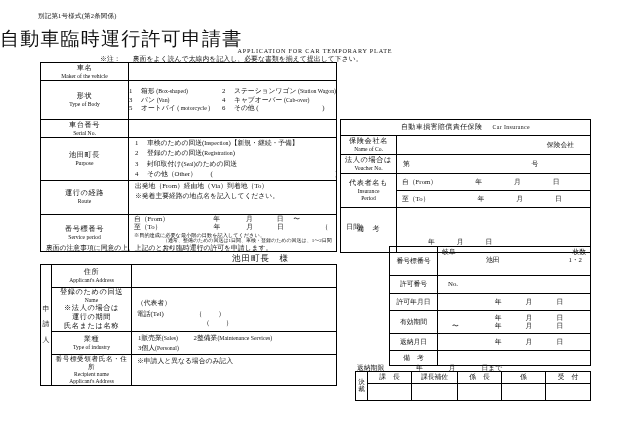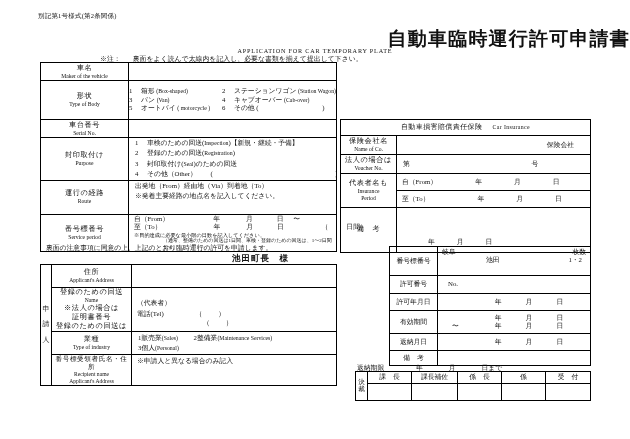--- a/index.html
+++ b/index.html
@@ -26,24 +26,24 @@
     position: absolute;
     left: 38px;
     top: 12px;
     font-size: 6.5px;
     letter-spacing: 0.2px;
   }
   .main-title {
     position: absolute;
     left: 0; right: 0;
     top: 26px;
-    text-align: right;
+    text-align: left;
     font-size: 19px;
     letter-spacing: 1.2px;
-    font-weight: bold;
+    font-weight: normal;
   }
   .sub-title {
     position: absolute;
     left: 0; right: 0;
     top: 47px;
     text-align: center;
     font-size: 6.2px;
     letter-spacing: 0.8px;
   }
   .note-line {
@@ -109,21 +109,20 @@
     left: 46px;
     top: 243px;
     font-size: 6.8px;
   }
   .mayor {
     position: absolute;
     left: 232px;
     top: 253px;
     font-size: 8.5px;
     letter-spacing: 1px;
-    font-weight: bold;
   }
 
   
   #tbl-applicant { left: 40px; top: 264px; width: 296px; }
   #tbl-applicant .vert {
     width: 11px;
     text-align: center;
     font-size: 7px;
     line-height: 1.1;
   }
@@ -237,21 +236,21 @@
     <tr>
       <td class="lbl" style="height:17px">
         <span class="jp">車台番号</span>
         <span class="en">Serial No.</span>
       </td>
       <td class="cell-pad"></td>
     </tr>
 
     <tr>
       <td class="lbl" style="height:40px">
-        <span class="jp">封印取付け</span>
+        <span class="jp">池田町長</span>
         <span class="en">Purpose</span>
       </td>
       <td class="body-rows">
         <span class="ln">
           <span class="opt-num">1</span><span>車検のための回送(</span><span class="en-sm">Inspection</span><span>)【新規・継続・予備】</span>
         </span>
         <span class="ln">
           <span class="opt-num">2</span><span>登録のための回送(</span><span class="en-sm">Registration</span><span>)</span>
         </span>
         <span class="ln">
@@ -381,22 +380,22 @@
         <span class="en">Applicant's Address</span>
       </td>
       <td class="cell-pad"></td>
     </tr>
 
     <tr>
       <td class="lbl" style="height:42px">
         <span class="jp">登録のための回送</span>
         <span class="en">Name</span>
         <span class="jp">※法人の場合は</span>
-        <span class="jp">証明書番号</span>
-        <span class="jp">登録のための回送は</span>
+        <span class="jp">運行の期間</span>
+        <span class="jp">氏名または名称</span>
       </td>
       <td style="vertical-align:top">
         <div style="height:11px"></div>
         <div style="padding-left:5px;font-size:6.8px">（代表者）</div>
         <div style="height:3px"></div>
         <div class="tel-row">
           <span>電話(Tel)</span>
           <span style="display:inline-block;width:30px"></span><span>（</span><span class="paren"></span><span>）</span>
         </div>
         <div class="tel-row">

